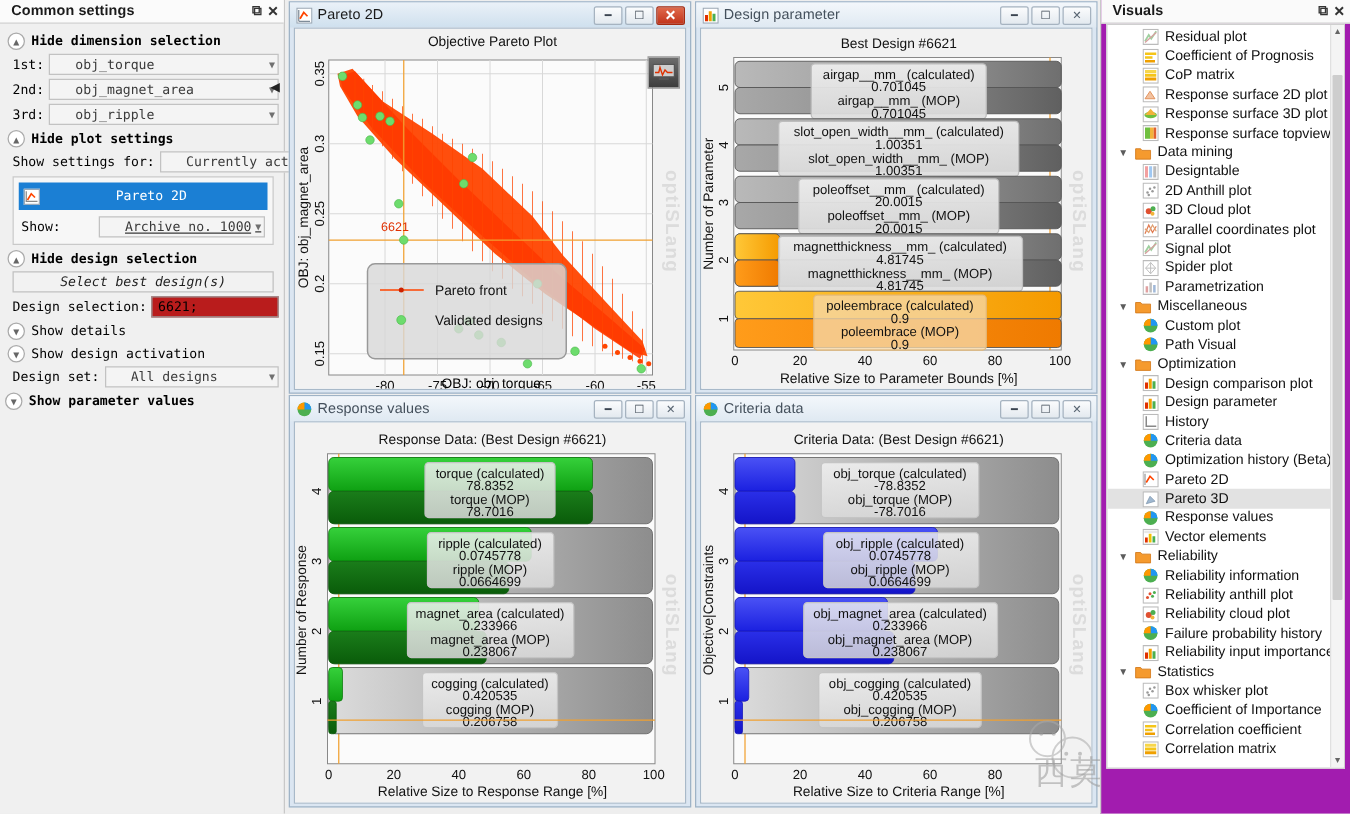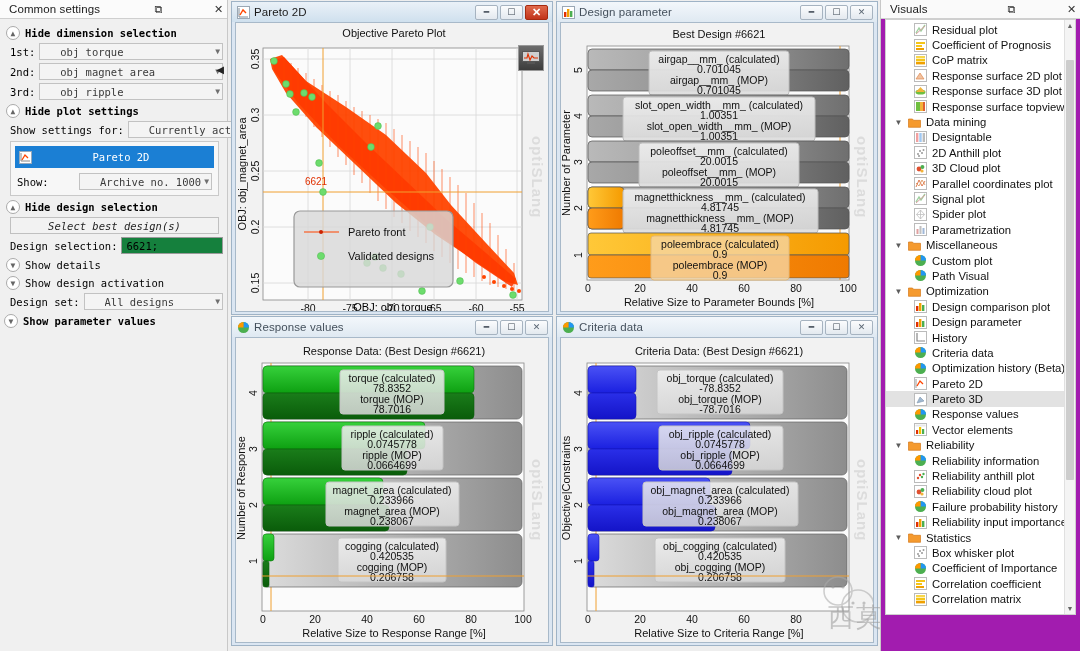--- a/index.html
+++ b/index.html
@@ -18,23 +18,22 @@
   .win-title {
     height:19px; display:flex; align-items:center;
     padding:0 2px 0 5px;
     font-size:11.5px; color:#1a1a1a;
     background:linear-gradient(#fdfdfd,#e9edf2);
     border-bottom:1px solid #b8c4d0;
   }
   .win-title .ttl { flex:1; padding-left:4px; letter-spacing:.1px;}
   .panel-docked .win-title {
     background:linear-gradient(#ffffff,#f2f2f2);
-    font-weight:400; font-size:11.5px;
+    font-weight:700; font-size:11.5px;
     border-bottom:1px solid #cfcfcf;
-    gap:47px;
   }
   .tbtn { width:13px;height:13px;display:inline-flex;align-items:center;justify-content:center;
           font-size:11px;color:#333;cursor:default;}
   .mdi-btns { display:flex; gap:2px; align-items:center; padding-right:2px;}
   .mdi-btn {
     width:23px;height:15px;border:1px solid #a6b3c0;border-radius:2px;
     background:linear-gradient(#fbfcfd,#e3e9ef);
     display:flex;align-items:center;justify-content:center;
     font-size:9px;color:#3a4450;
   }
@@ -77,21 +76,21 @@
     height:17px;border:1px solid #c0c0c0;background:#f2f2f2;
     display:flex;align-items:center;justify-content:center;font-size:10.5px;color:#1f1f1f;
   }
   .grpbox { border:1px solid #c9c9c9; background:#f7f7f7; margin:3px 4px 4px 6px; padding:4px;}
   .plot-sel {
     height:22px;background:#1b7fd4;color:#fff;display:flex;align-items:center;
     padding:0 4px; font-size:10.5px;
   }
   .plot-sel .lbl { flex:1; text-align:center; }
   .inp {
-    flex:1;height:17px;border:1px solid #9a9a9a;background:#15803d;
+    flex:1;height:17px;border:1px solid #9a9a9a;background:#b91c1c;
     display:flex;align-items:center;padding:0 4px;font-size:10.5px;
   }
   .tri-left { position:absolute; right:3px; top:64px; font-size:10px; color:#222;}
   
   #visuals { right:0; top:0; width:200px; height:651px; background:#a21caf; border-left:1px solid #c8c8c8;}
   #visuals .win-title { background:#fafafa; }
   .search-box {
     margin:2px 4px 3px 4px; height:17px; border:1px solid #cfcfcf; background:#fff;
     display:flex;align-items:center;padding:0 4px;
     font-family:"DejaVu Sans Mono", monospace; font-size:10.5px; color:#a0a0a0;
@@ -174,21 +173,21 @@
         <span class="ico" style="background:#fff;border:1px solid #9ab;position:relative;">
           <svg width="11" height="11" viewBox="0 0 11 11">
               <polyline points="1,1 1,9 10,9" fill="none" stroke="#888" stroke-width="1"></polyline>
               <path d="M2 8 L5 3 L8 6" fill="none" stroke="#ff4500" stroke-width="1.3"></path>
             </svg>
         </span>
         <span class="lbl">Pareto 2D</span>
       </div>
       <div class="row" style="margin:5px 2px 1px 2px;">
         <label>Show:</label>
-        <div class="combo" style="flex:0 0 108px;margin-left:auto;">
+        <div class="combo" style="flex:0 0 108px;margin-left:auto;text-decoration:underline;">
           <span class="cval">Archive no. 1000</span>
           <span class="carrow">▼</span>
         </div>
       </div>
     </div>
 
     <div class="sect-head">
       <span class="circ-btn">▲</span>
       <span>Hide design selection</span>
     </div>

